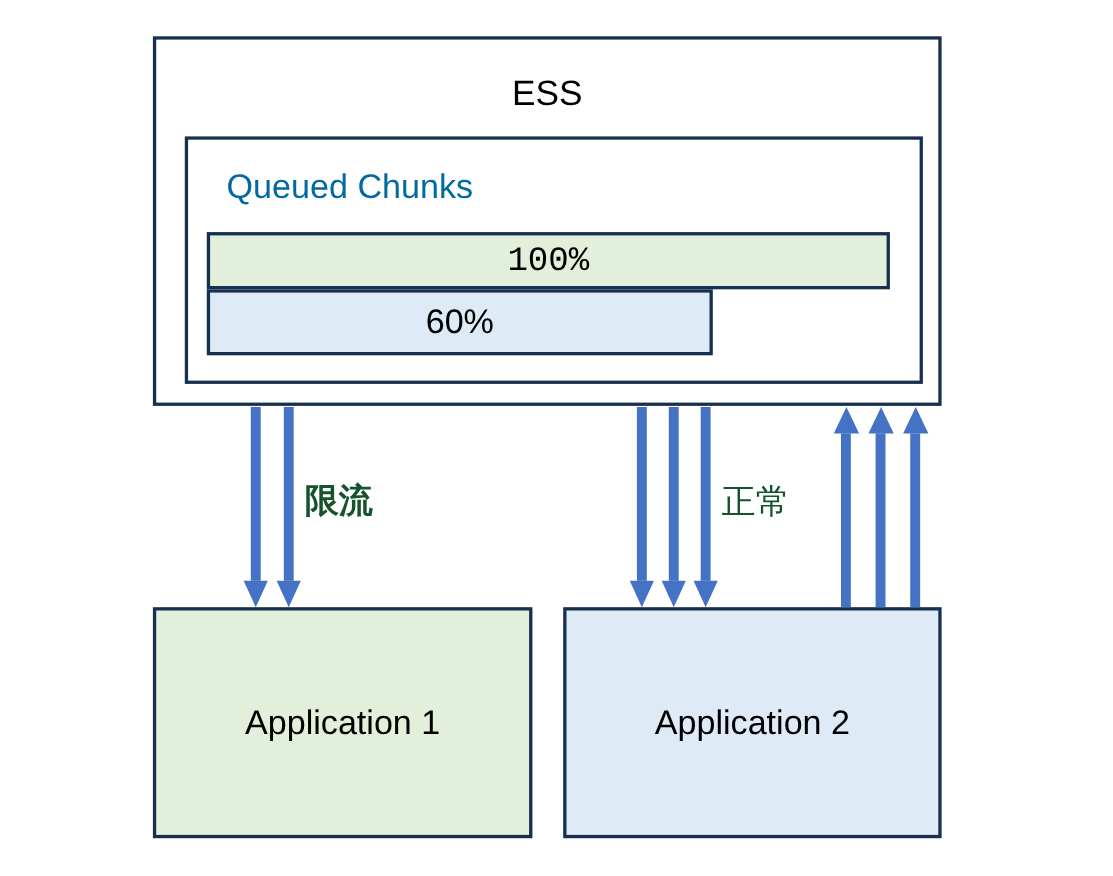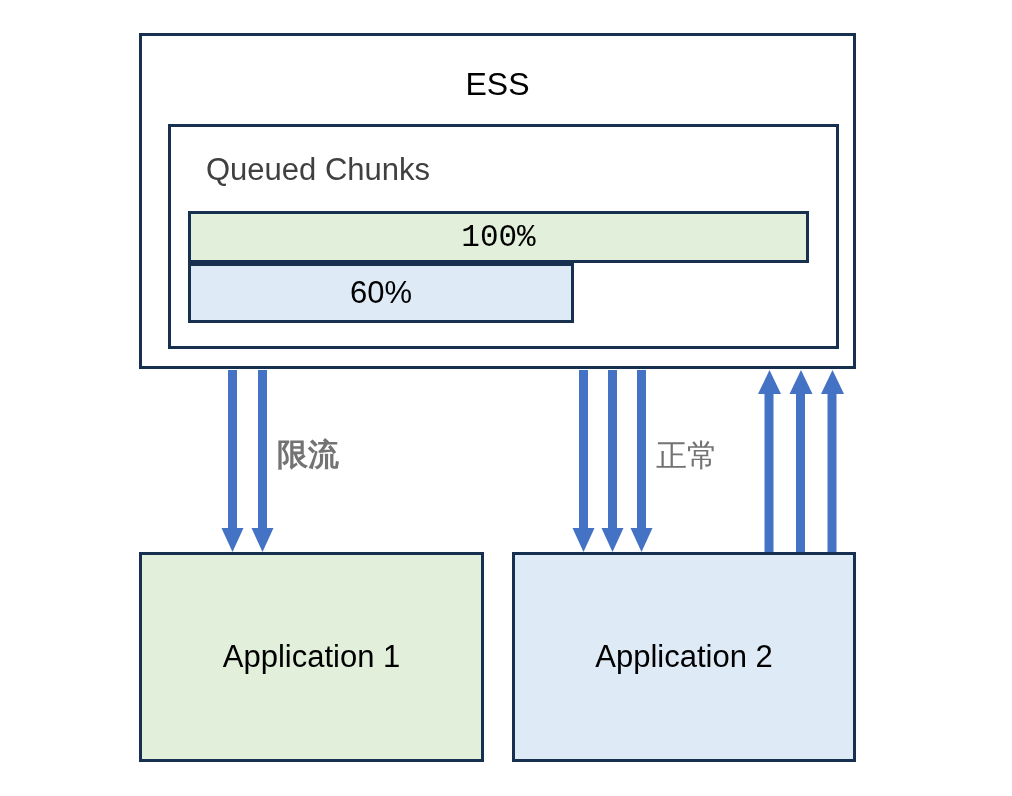--- a/index.html
+++ b/index.html
@@ -50,21 +50,21 @@
     left: 168px;
     top: 124px;
     width: 671px;
     height: 225px;
   }
   .queued-title {
     position: absolute;
     left: 206px;
     top: 149px;
     font-size: 31px;
-    color: #404040;
+    color: #0369a1;
     line-height: 42px;
     white-space: nowrap;
   }
   
   .bar {
     position: absolute;
     box-sizing: border-box;
     border: 3px solid #17304f;
     display: flex;
     align-items: center;
@@ -76,21 +76,21 @@
     left: 188px;
     top: 211px;
     width: 621px;
     height: 52px;
     background: #e2efda;
     font-family: Liberation Mono, monospace;
   }
   .bar-blue {
     left: 188px;
     top: 263px;
-    width: 386px;
+    width: 460px;
     height: 60px;
     background: #deeaf6;
   }
   
   .app-box {
     display: flex;
     align-items: center;
     justify-content: center;
     font-size: 31px;
     color: #000000;
@@ -107,21 +107,21 @@
     top: 552px;
     width: 344px;
     height: 210px;
     background: #deeaf6;
     text-align: right;
   }
   
   .flow-label {
     position: absolute;
     font-size: 31px;
-    color: #737373;
+    color: #14532d;
     line-height: 40px;
     white-space: nowrap;
   }
   .label-throttle {
     left: 277px;
     top: 435px;
     font-weight: bold;
   }
   .label-normal {
     left: 656px;

